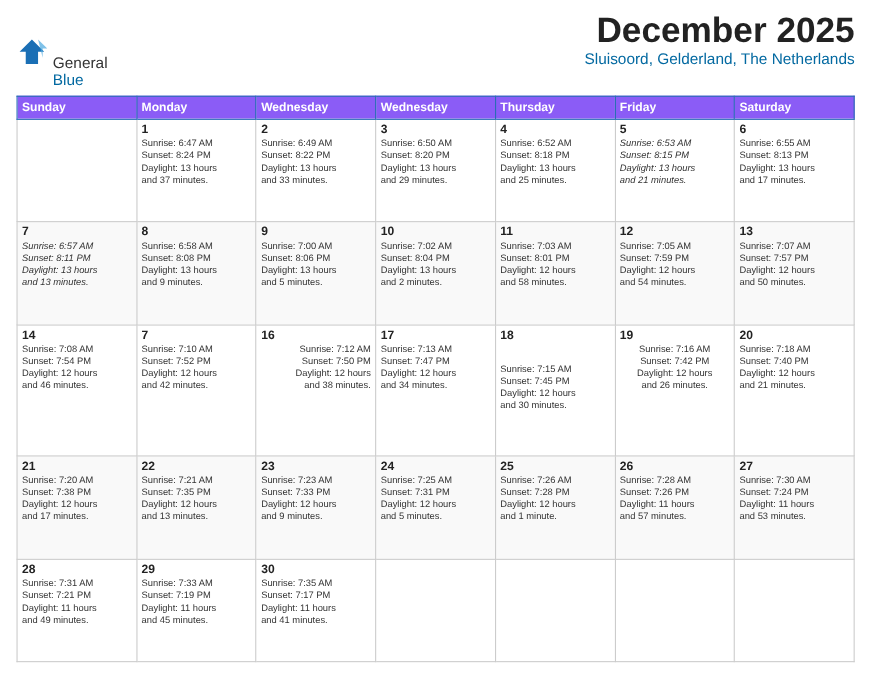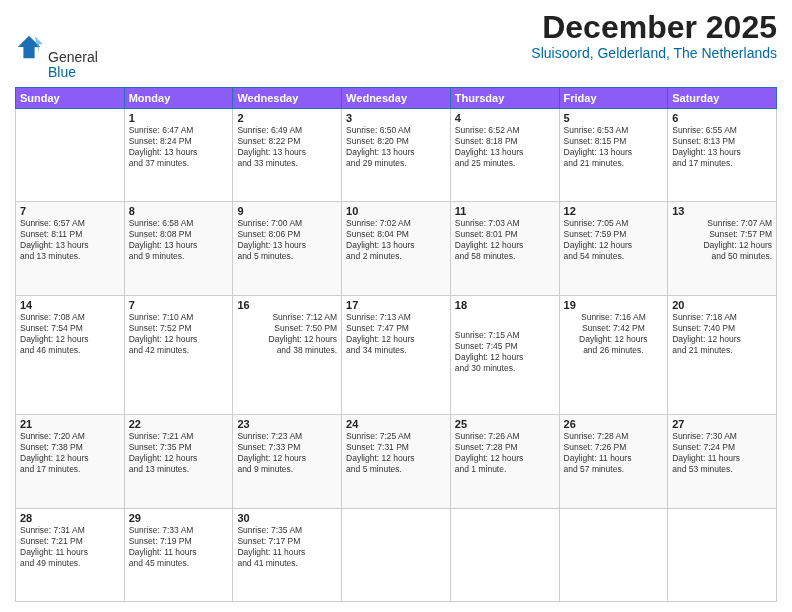--- a/index.html
+++ b/index.html
@@ -154,37 +154,37 @@
           </td>
           <td>
             <span class="day-number">4</span>
             <div class="day-info" style="white-space: pre-line;">Sunrise: 6:52 AM
 Sunset: 8:18 PM
 Daylight: 13 hours
 and 25 minutes.</div>
           </td>
           <td>
             <span class="day-number">5</span>
-            <div class="day-info" style="white-space: pre-line;">Sunrise: 6:53 AM
+            <div class="day-info" style="white-space: pre-line; font-style: italic;">Sunrise: 6:53 AM
 Sunset: 8:15 PM
 Daylight: 13 hours
 and 21 minutes.</div>
           </td>
           <td>
             <span class="day-number">6</span>
             <div class="day-info" style="white-space: pre-line;">Sunrise: 6:55 AM
 Sunset: 8:13 PM
 Daylight: 13 hours
 and 17 minutes.</div>
           </td>
         </tr>
         <tr>
           <td>
             <span class="day-number">7</span>
-            <div class="day-info" style="white-space: pre-line;">Sunrise: 6:57 AM
+            <div class="day-info" style="white-space: pre-line; font-style: italic;">Sunrise: 6:57 AM
 Sunset: 8:11 PM
 Daylight: 13 hours
 and 13 minutes.</div>
           </td>
           <td>
             <span class="day-number">8</span>
             <div class="day-info" style="white-space: pre-line;">Sunrise: 6:58 AM
 Sunset: 8:08 PM
 Daylight: 13 hours
 and 9 minutes.</div>
@@ -212,21 +212,21 @@
           </td>
           <td>
             <span class="day-number">12</span>
             <div class="day-info" style="white-space: pre-line;">Sunrise: 7:05 AM
 Sunset: 7:59 PM
 Daylight: 12 hours
 and 54 minutes.</div>
           </td>
           <td>
             <span class="day-number">13</span>
-            <div class="day-info" style="white-space: pre-line; text-align: right;">Sunrise: 7:07 AM
+            <div class="day-info" style="white-space: pre-line;">Sunrise: 7:07 AM
 Sunset: 7:57 PM
 Daylight: 12 hours
 and 50 minutes.</div>
           </td>
         </tr>
         <tr>
           <td>
             <span class="day-number">14</span>
             <div class="day-info" style="white-space: pre-line;">Sunrise: 7:08 AM
 Sunset: 7:54 PM

